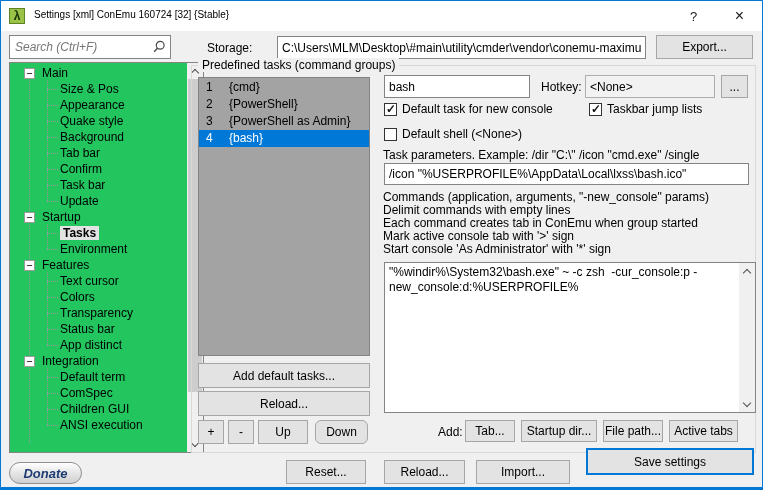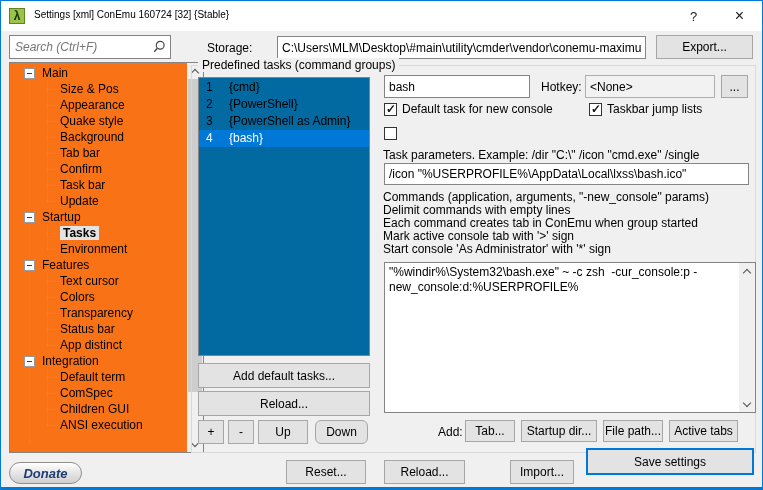--- a/index.html
+++ b/index.html
@@ -35,21 +35,21 @@
   .lbl { position:absolute; font-size:12px; white-space:nowrap; }
   
   .search-wrap { position:absolute; left:8px; top:34px; width:162px; height:24px; }
   .search-wrap input {
     width:100%; height:100%; border:1px solid #848484; background:#fff;
     font-size:12px; padding:0 22px 0 5px; font-family:inherit;
   }
   .search-wrap input::placeholder { font-style:italic; color:#767676; }
   .search-ico { position:absolute; right:5px; top:5px; }
   
-  .tree { position:absolute; left:8px; top:61px; width:195px; height:391px; background:#f97316; border:1px solid #848484; overflow:hidden; }
+  .tree { position:absolute; left:8px; top:61px; width:195px; height:391px; background:#22c55e; border:1px solid #848484; overflow:hidden; }
   .tree-inner { position:absolute; left:0; top:2px; right:17px; bottom:0; }
   .tree-inner::before { content:""; position:absolute; left:19px; top:10px; height:368px; border-left:1px dotted #9a9a9a; }
   .tree-section { position:relative; }
   .tree-section::after { content:""; position:absolute; left:37px; top:15px; bottom:8px; border-left:1px dotted #9a9a9a; }
   .tree-root { position:relative; height:16px; display:flex; align-items:center; padding-left:14px; z-index:2; }
   .expand {
     position:relative; width:11px; height:11px; background:#fff; border:1px solid #9a9a9a;
     margin-right:7px; flex:none;
   }
   .expand::after { content:""; position:absolute; left:2px; right:2px; top:4px; border-top:1px solid #3c3c3c; }
@@ -62,21 +62,21 @@
   .sb-arrow { position:absolute; left:0; width:100%; height:16px; display:flex; align-items:center; justify-content:center; }
   .sb-arrow.up { top:0; } .sb-arrow.dn { bottom:0; }
   .chev { width:6px; height:6px; border-left:1px solid #505050; border-top:1px solid #505050; }
   .up .chev { transform:rotate(45deg); margin-top:3px; }
   .dn .chev { transform:rotate(225deg); margin-bottom:3px; }
   .sb-thumb { position:absolute; left:1px; right:1px; background:#cdcdcd; }
   
   .groupbox { position:absolute; left:190px; top:64px; width:565px; height:388px; border:1px solid #d9d9d9; }
   .group-title { position:absolute; left:197px; top:57px; background:#f0f0f0; padding:0 4px; z-index:3; }
   
-  .listbox { position:absolute; left:197px; top:76px; width:172px; height:279px; background:#0369a1; border:1px solid #848484; padding-top:1px; overflow:hidden; }
+  .listbox { position:absolute; left:197px; top:76px; width:172px; height:279px; background:#a3a3a3; border:1px solid #848484; padding-top:1px; overflow:hidden; }
   .lrow { height:17px; line-height:17px; padding-left:7px; white-space:nowrap; }
   .lrow .num { display:inline-block; width:23px; }
   .lrow.sel { background:#0078d7; color:#fff; }
   
   .cbrow { position:absolute; display:flex; align-items:center; font-size:12px; }
   .cbox { width:13px; height:13px; background:#fff; border:1px solid #333; margin-right:5px; flex:none; position:relative; }
   .cbox.checked::after { content:"✓"; position:absolute; left:1px; top:-2px; font-size:12px; font-weight:bold; color:#111; }
   
   .cmdbox { position:absolute; left:383px; top:261px; width:372px; height:151px; background:#fff; border:1px solid #848484; }
   .cmdtext { position:absolute; left:4px; top:2px; right:20px; bottom:2px; white-space:pre-wrap; word-wrap:break-word; font-size:12px; line-height:15px; }
@@ -236,20 +236,21 @@
   <div class="cbrow" style="left:383px; top:101px;">
     <span class="cbox checked"></span>
     <span>Default task for new console</span>
   </div>
   <div class="cbrow" style="left:588px; top:101px;">
     <span class="cbox checked"></span>
     <span>Taskbar jump lists</span>
   </div>
   <div class="cbrow" style="left:383px; top:126px;">
     <span class="cbox"></span>
+    <span>Default shell (&lt;None&gt;)</span>
   </div>
 
   <div class="lbl" style="left:382px; top:147px;">Task parameters. Example: /dir "C:\" /icon "cmd.exe" /single</div>
   <input class="edit" style="left: 383px; top: 162px; width: 365px; height: 22px;" value="/icon &quot;%USERPROFILE%\AppData\Local\lxss\bash.ico&quot;">
 
   <div class="hints">
     <div>Commands (application, arguments, "-new_console" params)</div>
     <div>Delimit commands with empty lines</div>
     <div>Each command creates tab in ConEmu when group started</div>
     <div>Mark active console tab with '&gt;' sign</div>
@@ -270,16 +271,16 @@
 
   <div class="lbl" style="left:437px; top:424px;">Add:</div>
   <div class="btn" style="left:464px; top:419px; width:50px; height:22px;">Tab...</div>
   <div class="btn" style="left:520px; top:419px; width:76px; height:22px;">Startup dir...</div>
   <div class="btn" style="left:602px; top:419px; width:60px; height:22px;">File path...</div>
   <div class="btn" style="left:668px; top:419px; width:69px; height:22px;">Active tabs</div>
 
   <div class="donate">Donate</div>
   <div class="btn" style="left:285px; top:459px; width:80px; height:24px;">Reset...</div>
   <div class="btn" style="left:383px; top:459px; width:81px; height:24px;">Reload...</div>
-  <div class="btn" style="left:475px; top:459px; width:64px; height:24px;margin-left:34px;">Import...</div>
+  <div class="btn" style="left:475px; top:459px; width:94px; height:24px;">Import...</div>
   <div class="btn save-btn" style="left:585px; top:447px; width:168px; height:27px;">Save settings</div>
 
 </div>
 
 </body></html>

